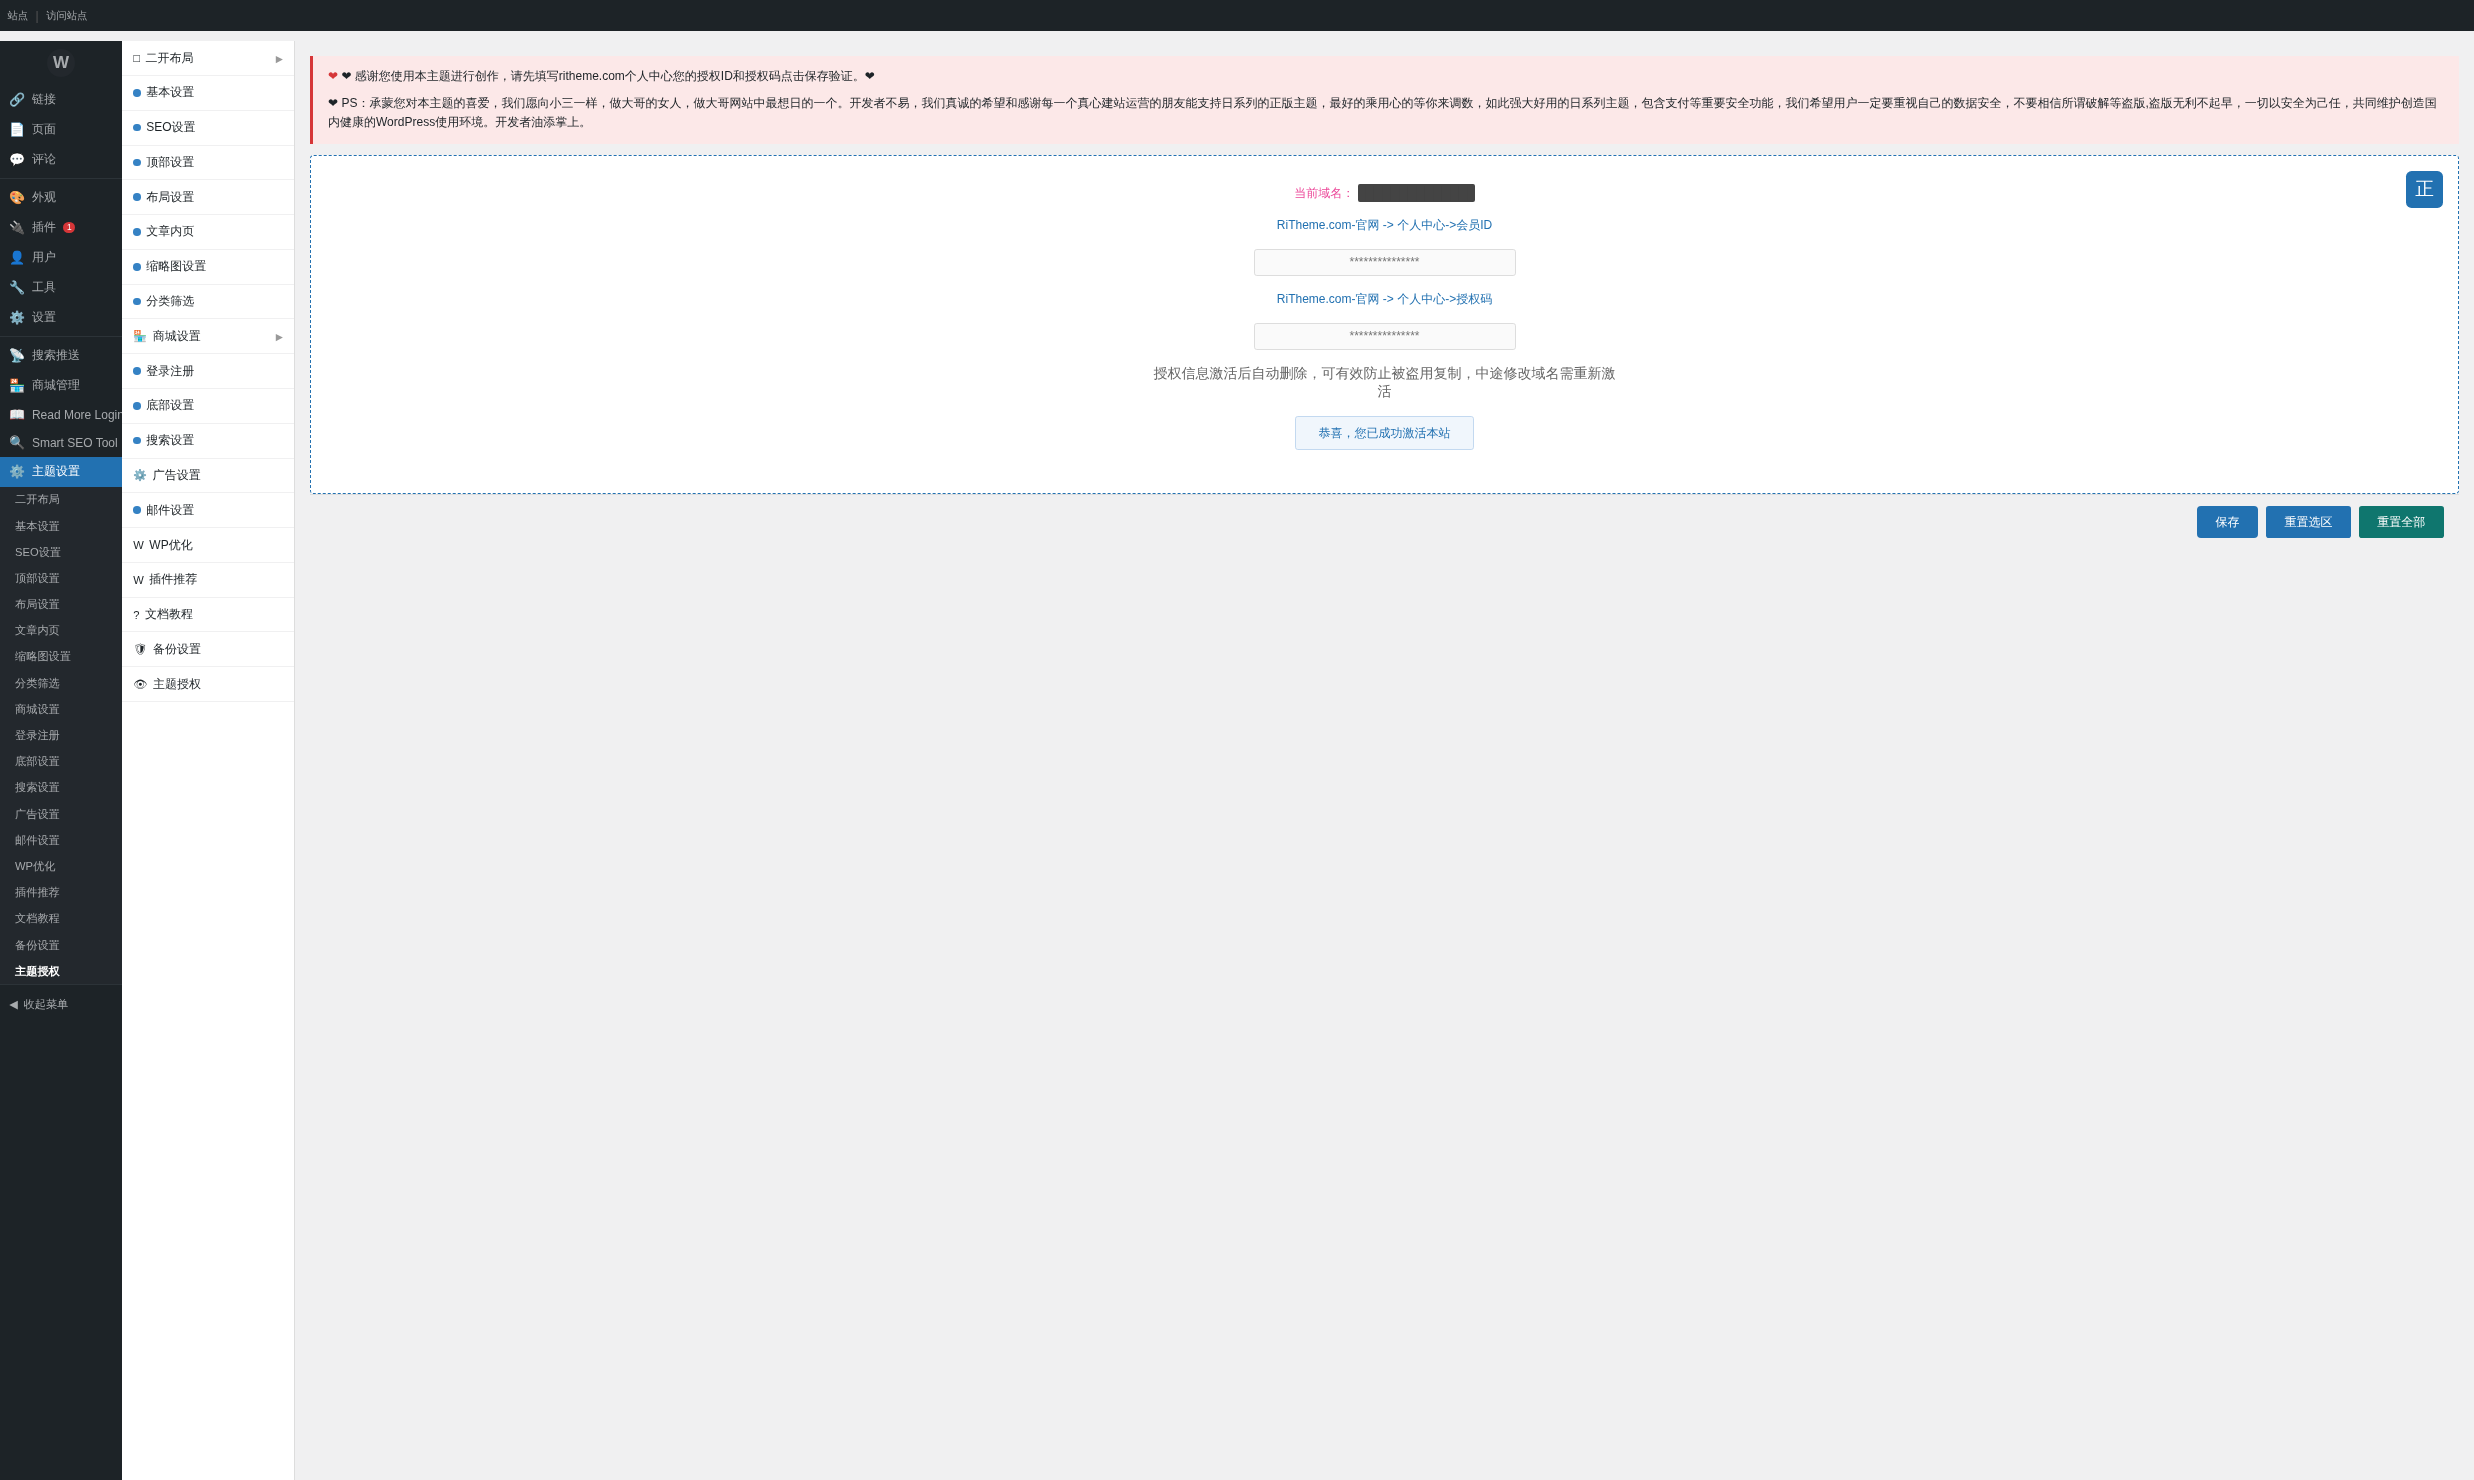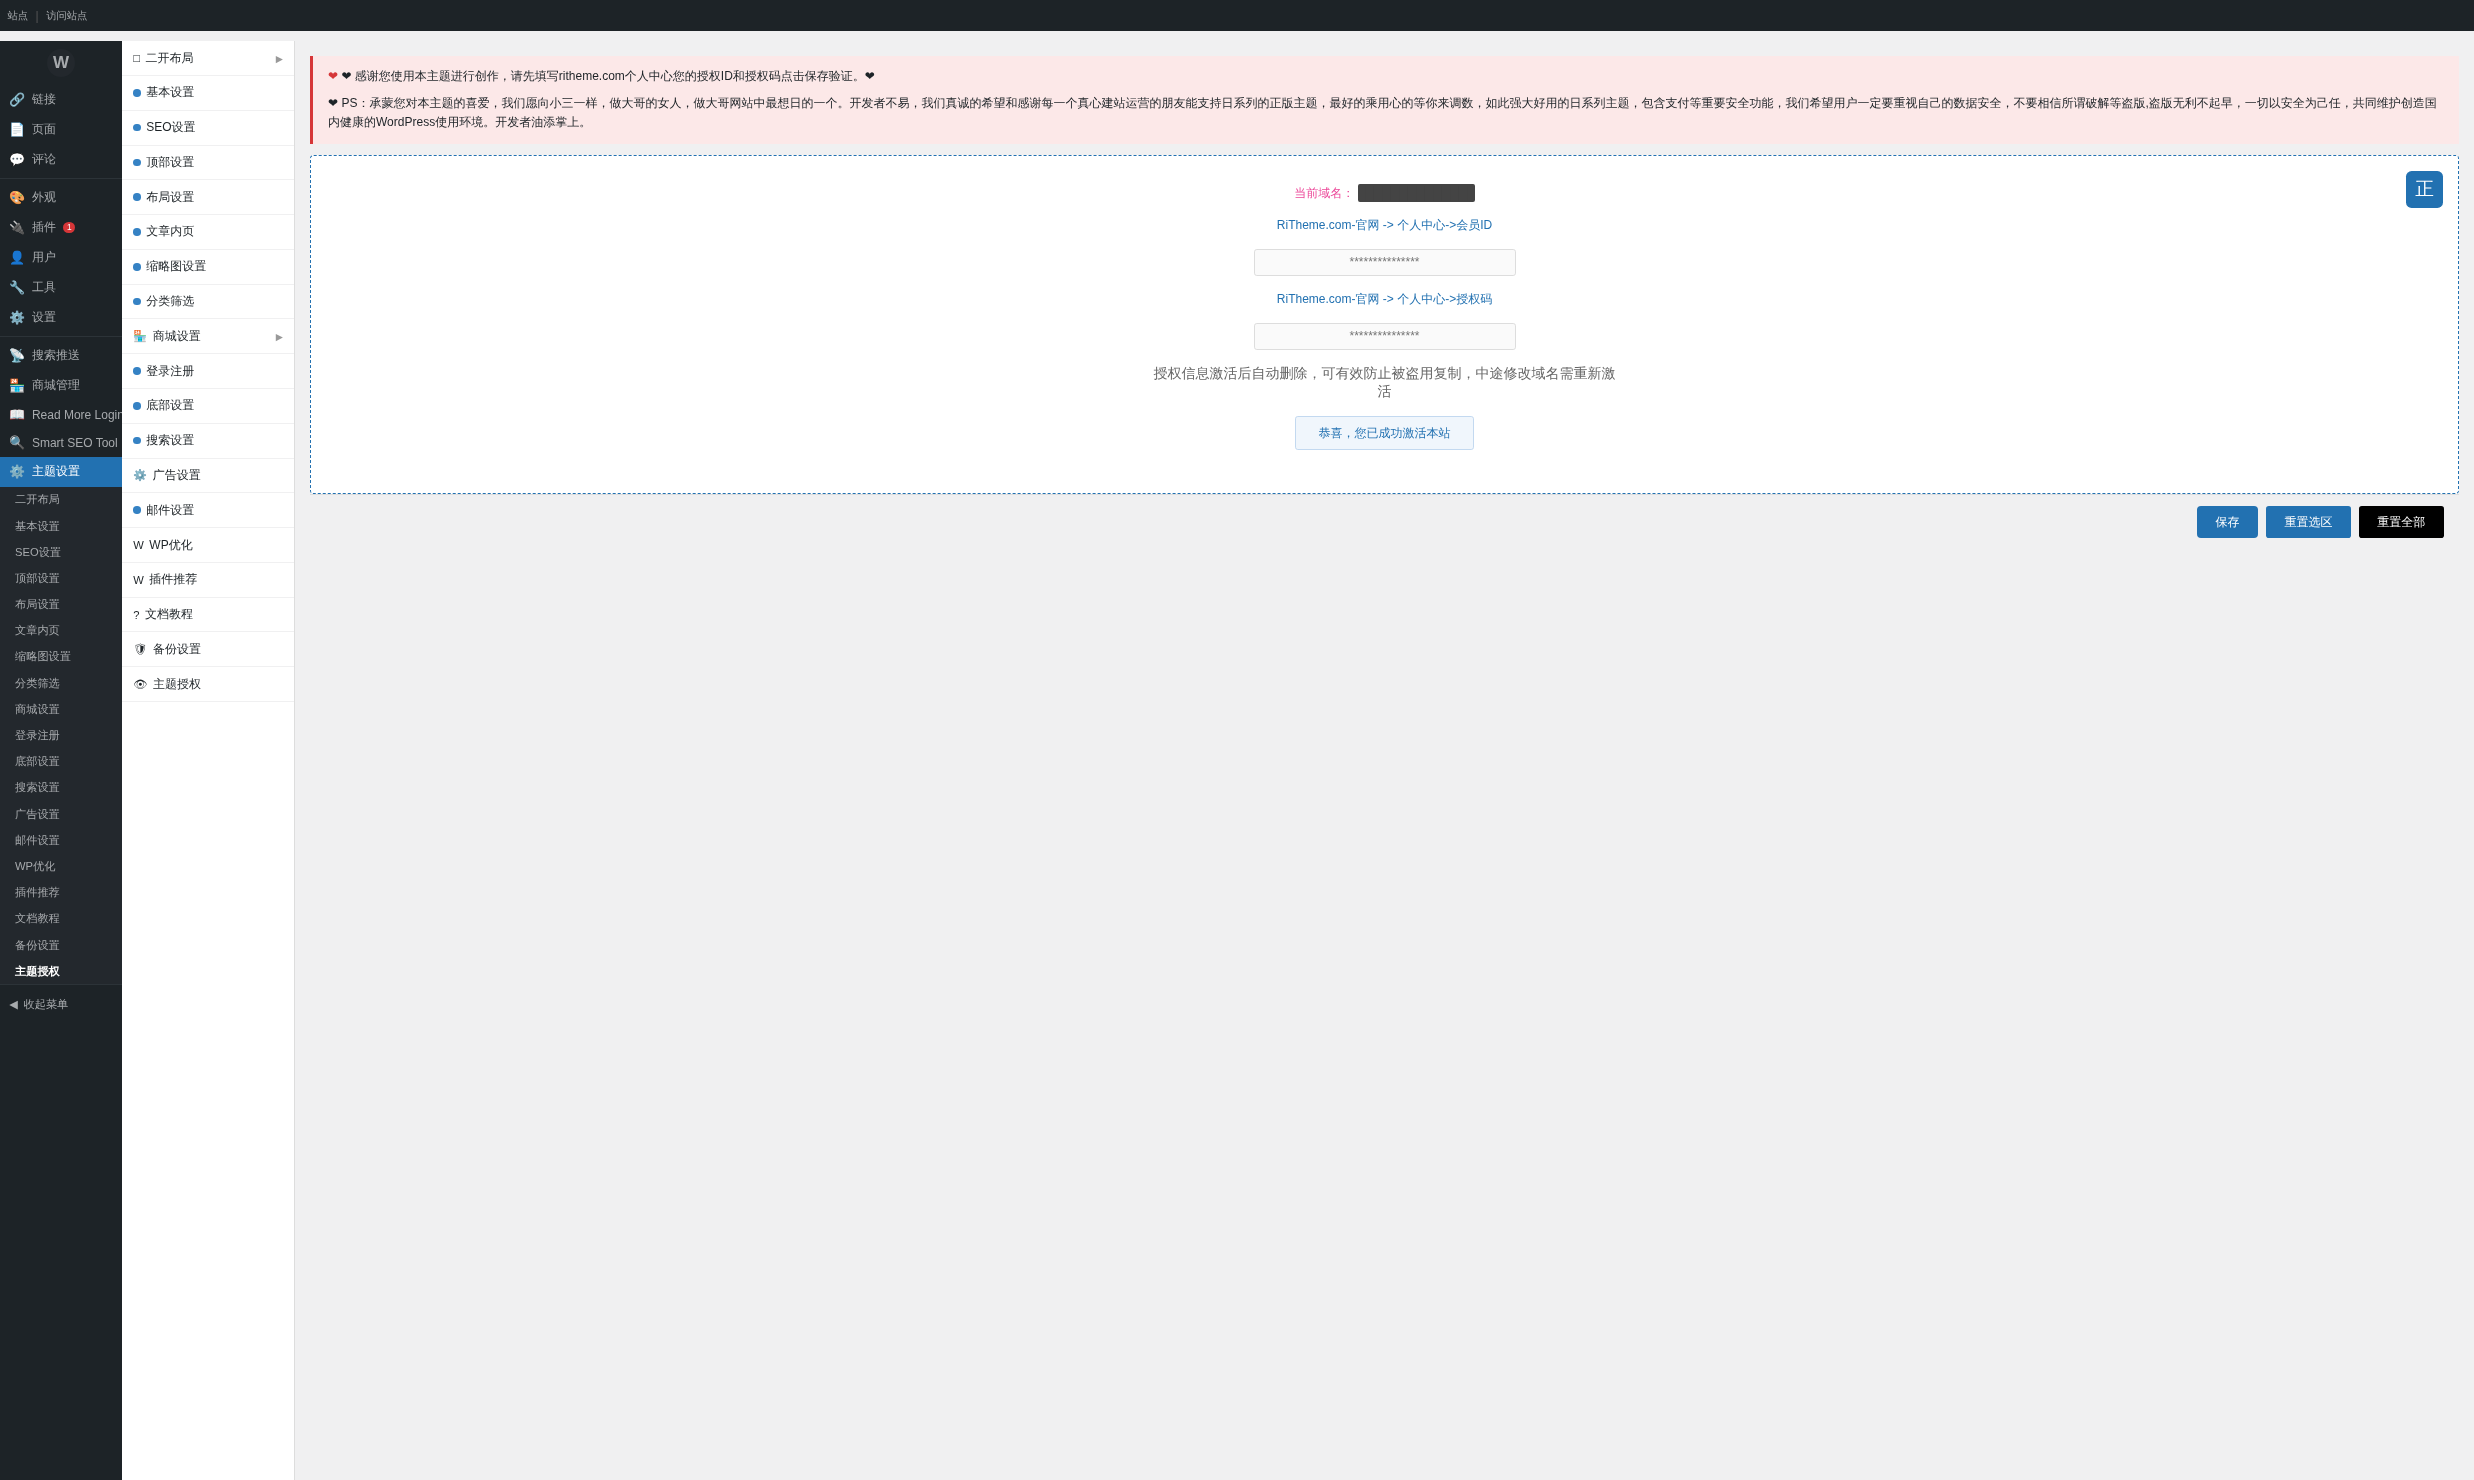--- a/index.html
+++ b/index.html
@@ -50,21 +50,21 @@
     .domain-value { display: inline-block; background: #444; color: #444; padding: 1.9px 7.5px; border-radius: 1.9px; font-size: 12px; }
     .form-link { color: #2271b1; text-decoration: none; font-size: 12px; display: block; text-align: center; margin-bottom: 5.6px; }
     .form-input { width: 262px; padding: 5.6px 9.3px; border: 0.9px solid #ddd; border-radius: 2.8px; font-size: 12px; text-align: center; color: #999; background: #fafafa; }
     .auth-note { text-align: center; font-size: 14px; color: #666; margin-bottom: 15px; }
     .activate-btn { display: block; margin: 0 auto; padding: 7.5px 22.4px; background: #f0f6fc; border: 0.9px solid #c3d9f0; border-radius: 2.8px; font-size: 12px; color: #2271b1; cursor: pointer; }
 
     
     .bottom-bar { position: sticky; bottom: 0; right: 0; background: #f0f0f1; padding: 11.2px 15px; display: flex; justify-content: flex-end; gap: 7.5px; border-top: 0.9px solid #ddd; }
     .btn-save { background: #2271b1; color: #fff; border: none; padding: 7.5px 18.7px; border-radius: 4px; cursor: pointer; font-size: 12px; }
     .btn-reset-select { background: #2271b1; color: #fff; border: none; padding: 7.5px 18.7px; border-radius: 2.8px; cursor: pointer; font-size: 12px; }
-    .btn-reset-all { background: #000000; color: #fff; border: none; padding: 7.5px 18.7px; border-radius: 2.8px; cursor: pointer; font-size: 12px; }
+    .btn-reset-all { background: #0f766e; color: #fff; border: none; padding: 7.5px 18.7px; border-radius: 2.8px; cursor: pointer; font-size: 12px; }
 
     
     .sidebar-footer { padding: 7.5px 9.3px; border-top: 0.9px solid #2c3338; }
     .sidebar-footer-item { display: flex; align-items: center; gap: 5.6px; padding: 4.7px 0; cursor: pointer; font-size: 11.2px; color: #a7aaad; }
 
     .wp-logo { width: 28px; height: 28px; background: #23282d; display: flex; align-items: center; justify-content: center; border-radius: 50%; margin: 7.5px auto; }
     .wp-logo-text { color: #a7aaad; font-size: 17px; font-weight: bold; }
 
     
     ::-webkit-scrollbar { width: 5.6px; height: 5.6px; }

